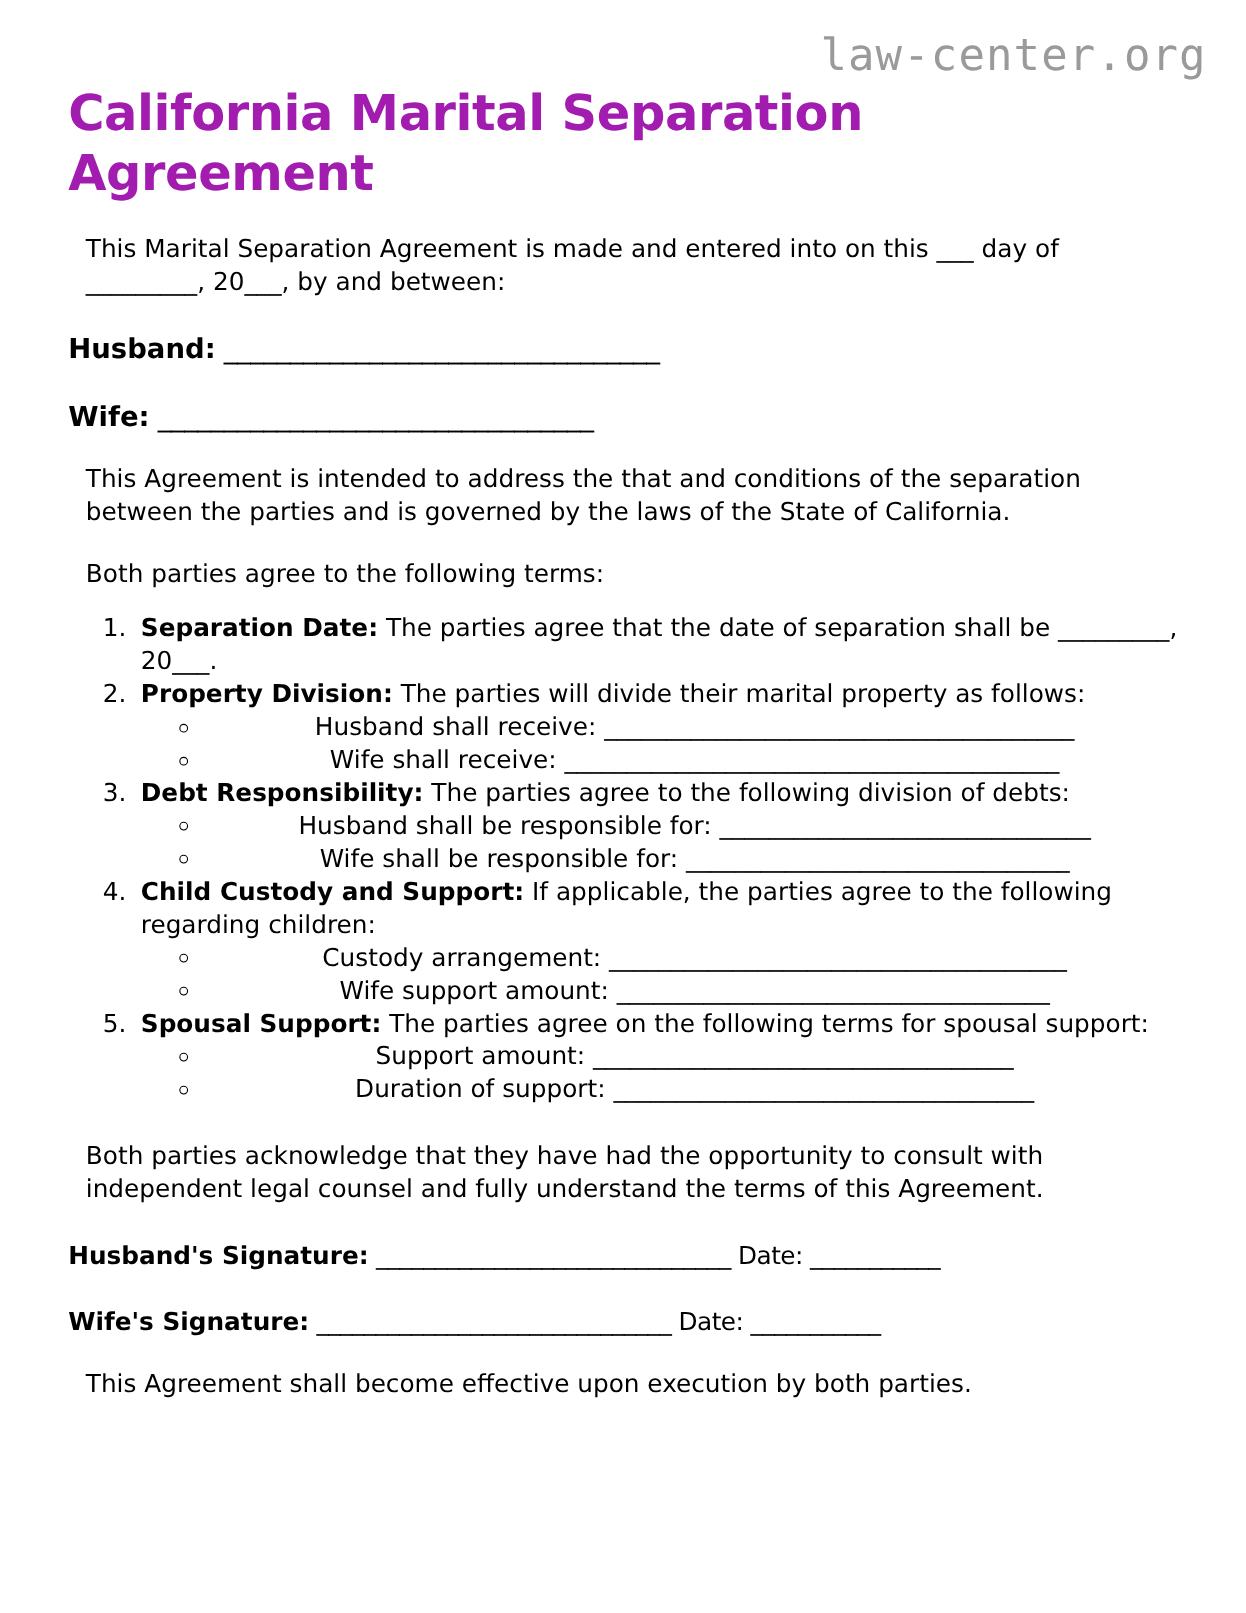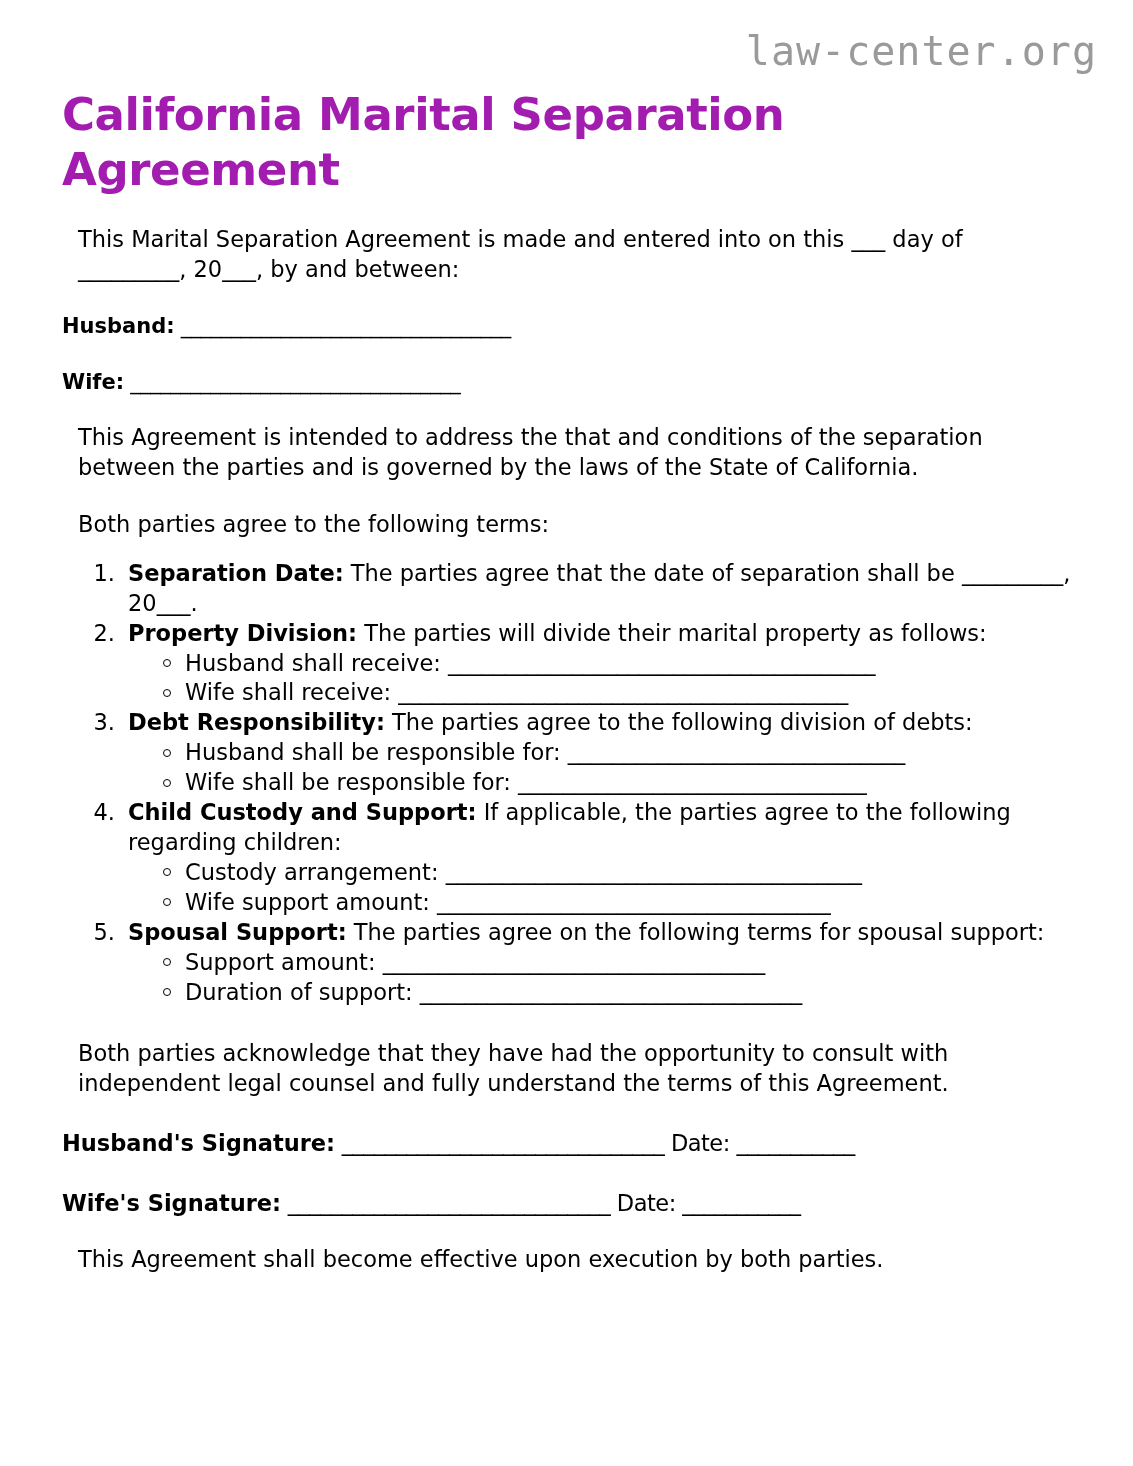--- a/index.html
+++ b/index.html
@@ -14,21 +14,21 @@
     font-family: "DejaVu Sans", sans-serif;
     color: #000000;
     position: relative;
     -webkit-font-smoothing: antialiased;
   }
   .page {
     position: relative;
     width: 1133px;
     min-height: 1466px;
     box-sizing: border-box;
-    padding: 16px 55px 0 62px;
+    padding: 4px 55px 0 62px;
   }
   .watermark {
     position: absolute;
     top: 28px;
     right: 36px;
     font-family: "DejaVu Sans Mono", monospace;
     font-size: 40px;
     letter-spacing: 1px;
     color: #9a9a9a;
     white-space: nowrap;
@@ -50,21 +50,21 @@
     line-height: 1.34;
     margin: 26px 0 0 16px;
     max-width: 1012px;
   }
   p.para.tight-top { margin-top: 30px; }
   .blank {
     font-family: "DejaVu Sans", sans-serif;
     letter-spacing: -0.5px;
   }
   .party-line {
-    font-size: 21px;
+    font-size: 25px;
     line-height: 1.34;
     margin: 28px 0 0 0;
   }
   .party-line .lbl { font-weight: bold; }
   ol.terms {
     margin: 20px 0 0 0;
     padding-left: 60px;
     font-size: 22.5px;
     line-height: 1.33;
     list-style-position: outside;
@@ -77,20 +77,21 @@
   ol.terms > li b { font-weight: bold; }
   ul.subterms {
     list-style: none;
     margin: 0;
     padding-left: 33px;
   }
   ul.subterms > li {
     position: relative;
     padding-left: 24px;
     line-height: 1.33;
+    text-align: center;
   }
   ul.subterms > li .circle-marker {
     position: absolute;
     left: 2px;
     top: 0.46em;
     width: 8px;
     height: 8px;
     border: 1.6px solid #000;
     border-radius: 50%;
     box-sizing: border-box;

